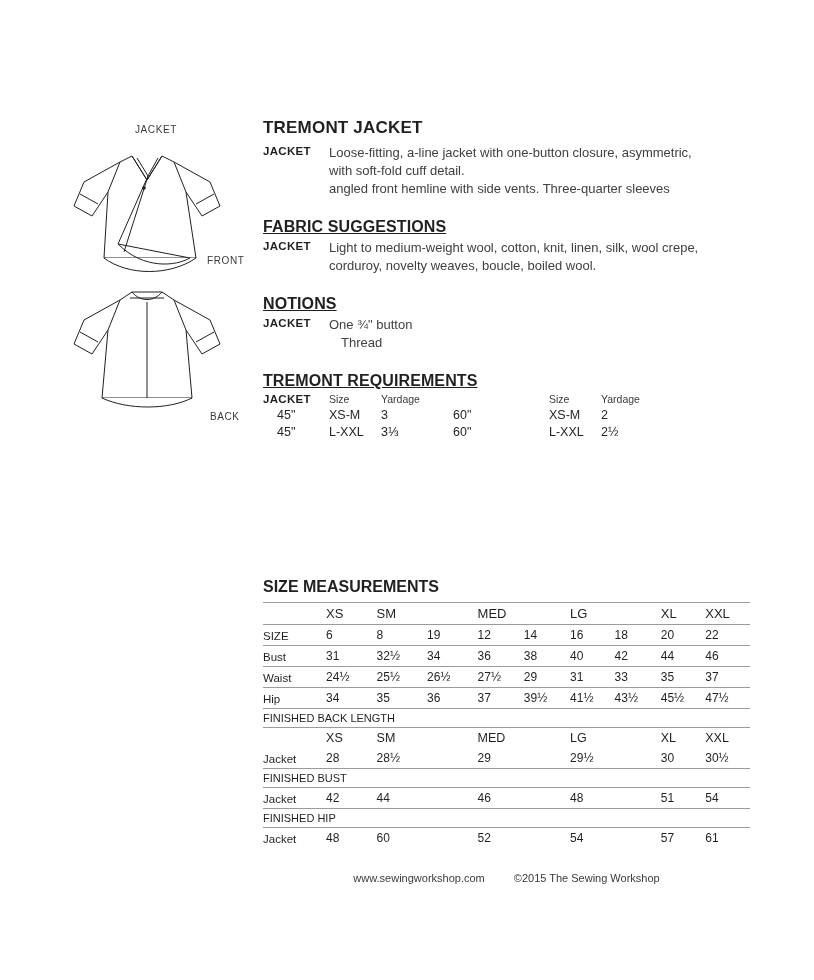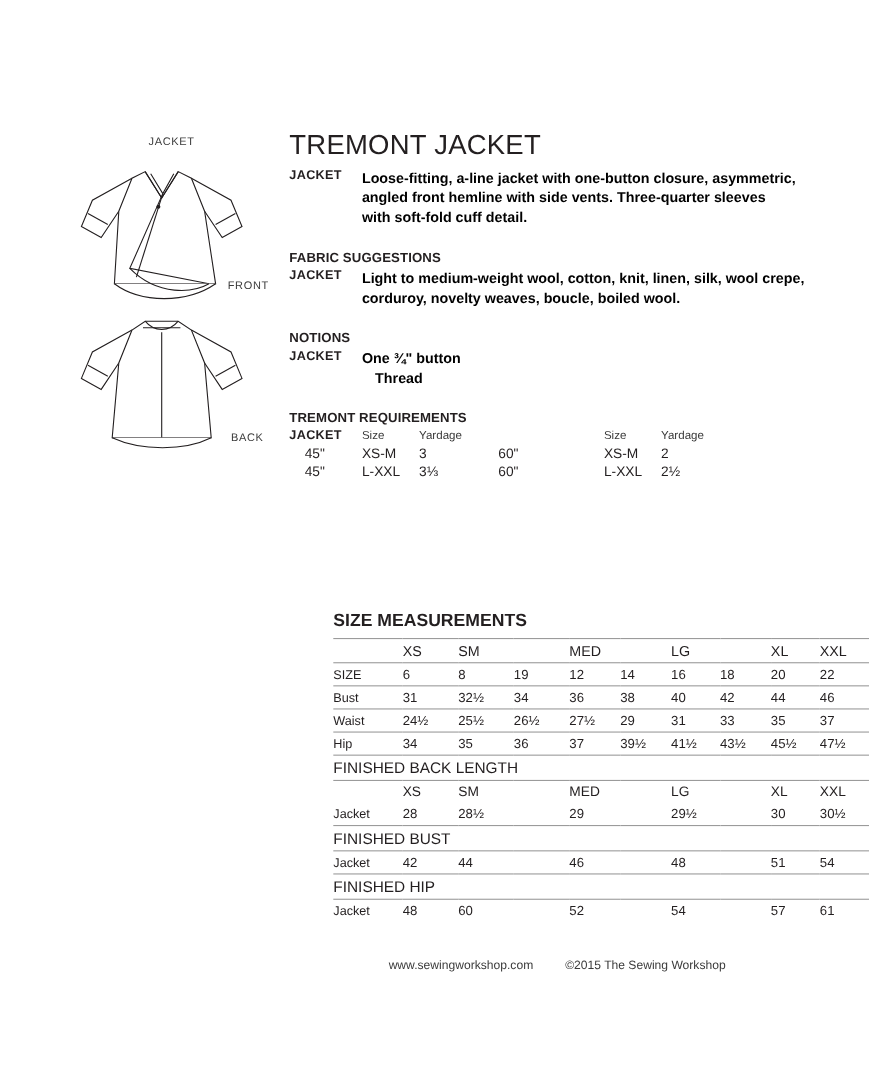--- a/index.html
+++ b/index.html
@@ -29,63 +29,63 @@
     width: 200px;
   }
   .illus-label {
     font-size: 10px;
     letter-spacing: 0.6px;
     color: #3a3a3a;
     font-family: "Liberation Sans", sans-serif;
   }
   .lbl-jacket { position: absolute; left: 85px; top: 14px; }
   .lbl-front  { position: absolute; left: 157px; top: 145px; }
-  .lbl-back   { position: absolute; left: 160px; top: 283px; }
+  .lbl-back   { position: absolute; left: 160px; top: 301px; }
 
   .fig-front { position: absolute; left: 8px; top: 30px; }
   .fig-back  { position: absolute; left: 8px; top: 168px; }
 
   
   .content {
     position: absolute;
     left: 263px;
     top: 118px;
     width: 500px;
   }
   h1.title {
     font-family: "Liberation Sans", sans-serif;
-    font-size: 25px;
-    font-weight: normal;
+    font-size: 17px;
+    font-weight: bold;
     letter-spacing: 0.2px;
     margin: 0 0 6px 0;
   }
   h2.section {
     font-family: "Liberation Sans", sans-serif;
-    font-size: 12px;
+    font-size: 16px;
     font-weight: bold;
     letter-spacing: 0.1px;
     margin: 20px 0 3px 0;
+    text-decoration: underline;
   }
   .row {
     display: flex;
     align-items: flex-start;
   }
   .row-label {
     font-size: 11.5px;
     font-weight: bold;
     letter-spacing: 0.3px;
     width: 66px;
     flex: 0 0 66px;
     padding-top: 1px;
   }
   .row-body {
     font-size: 13px;
     line-height: 18px;
-    color: #000000;
-    font-weight: bold;
+    color: #404040;
   }
   .row-body div { white-space: nowrap; }
 
   
   .fabreq {
     position: relative;
     margin-top: 2px;
     font-size: 12px;
   }
   .fr-grid {
@@ -104,23 +104,22 @@
   .fr-grid .bold {
     font-weight: bold;
     font-size: 11.5px;
     letter-spacing: 0.3px;
   }
 
   
   .measure {
     position: absolute;
     left: 263px;
-    top: 556px;
+    top: 578px;
     width: 487px;
-    margin-left: 40px;
   }
   .measure h2 {
     font-size: 16px;
     font-weight: bold;
     margin: 0 0 6px 0;
     font-family: "Liberation Sans", sans-serif;
   }
   table.mtable {
     border-collapse: collapse;
     width: 487px;
@@ -143,21 +142,21 @@
     border-top: 1px solid #9b9b9b;
   }
   .rowlabel {
     font-size: 11.5px;
     color: #231f20;
   }
   .sub-head td {
     font-size: 12.5px;
   }
   .secname td {
-    font-size: 14px;
+    font-size: 11px;
     padding-top: 3px;
     padding-bottom: 1px;
   }
   .footer {
     position: absolute;
     left: 263px;
     top: 872px;
     width: 487px;
     text-align: center;
     font-size: 11px;
@@ -232,22 +231,22 @@
   </div>
 
   <div class="content">
 
     <h1 class="title">TREMONT JACKET</h1>
 
     <div class="row">
       <div class="row-label">JACKET</div>
       <div class="row-body">
         <div>Loose-fitting, a-line jacket with one-button closure, asymmetric,</div>
+        <div>with soft-fold cuff detail.</div>
         <div>angled front hemline with side vents. Three-quarter sleeves</div>
-        <div>with soft-fold cuff detail.</div>
       </div>
     </div>
 
     <h2 class="section">FABRIC SUGGESTIONS</h2>
     <div class="row">
       <div class="row-label">JACKET</div>
       <div class="row-body">
         <div>Light to medium-weight wool, cotton, knit, linen, silk, wool crepe,</div>
         <div>corduroy, novelty weaves, boucle, boiled wool.</div>
       </div>

